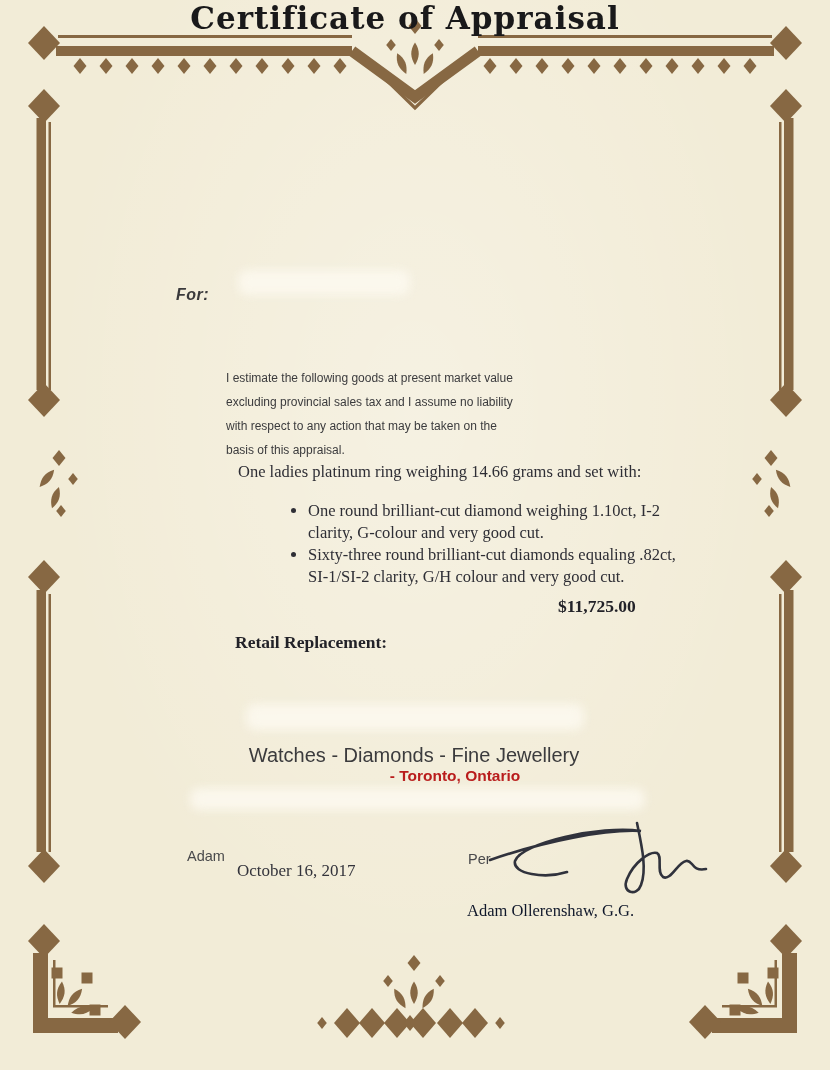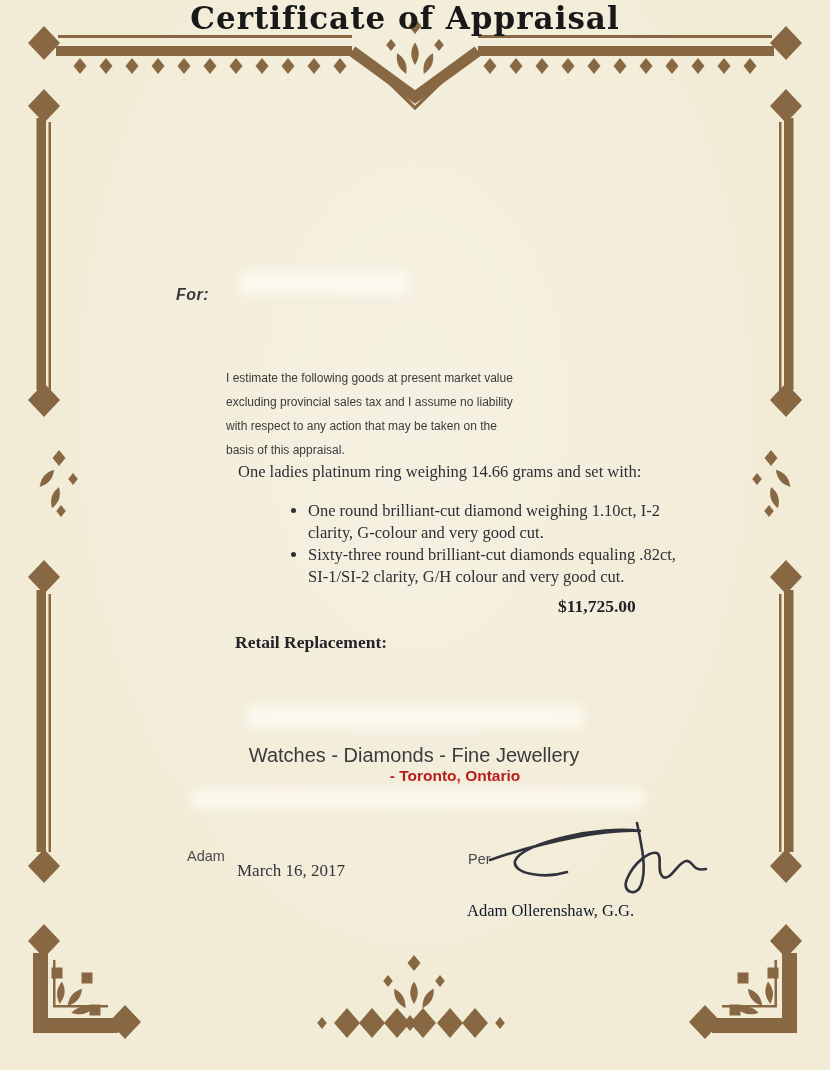--- a/index.html
+++ b/index.html
@@ -234,21 +234,21 @@
 <div class="abs retail-value">$11,725.00</div>
 
 <div class="abs redact redact-company"></div>
 
 <div class="abs tagline">Watches - Diamonds - Fine Jewellery</div>
 <div class="abs location">- Toronto, Ontario</div>
 
 <div class="abs redact redact-address"></div>
 
 <div class="abs date-label">Adam</div>
-<div class="abs date-value">March 16, 2017</div>
+<div class="abs date-value">October 16, 2017</div>
 
 <div class="abs per-label">Per</div>
 
 <svg class="layer" width="830" height="1070" viewBox="0 0 830 1070" aria-hidden="true">
   <g fill="none" stroke="#30323c" stroke-width="2.6" stroke-linecap="round">
     <path d="M490,860 C545,841 606,829 641,831 C600,825 521,843 515,861 C512,874 545,879 567,872"></path>
     <path d="M637,823 C642,847 647,869 641,885 C637,897 621,893 627,879 C634,862 650,851 657,853 C663,856 656,872 663,877 C671,881 677,863 686,861 C693,859 691,872 706,869"></path>
   </g>
 </svg>
 

